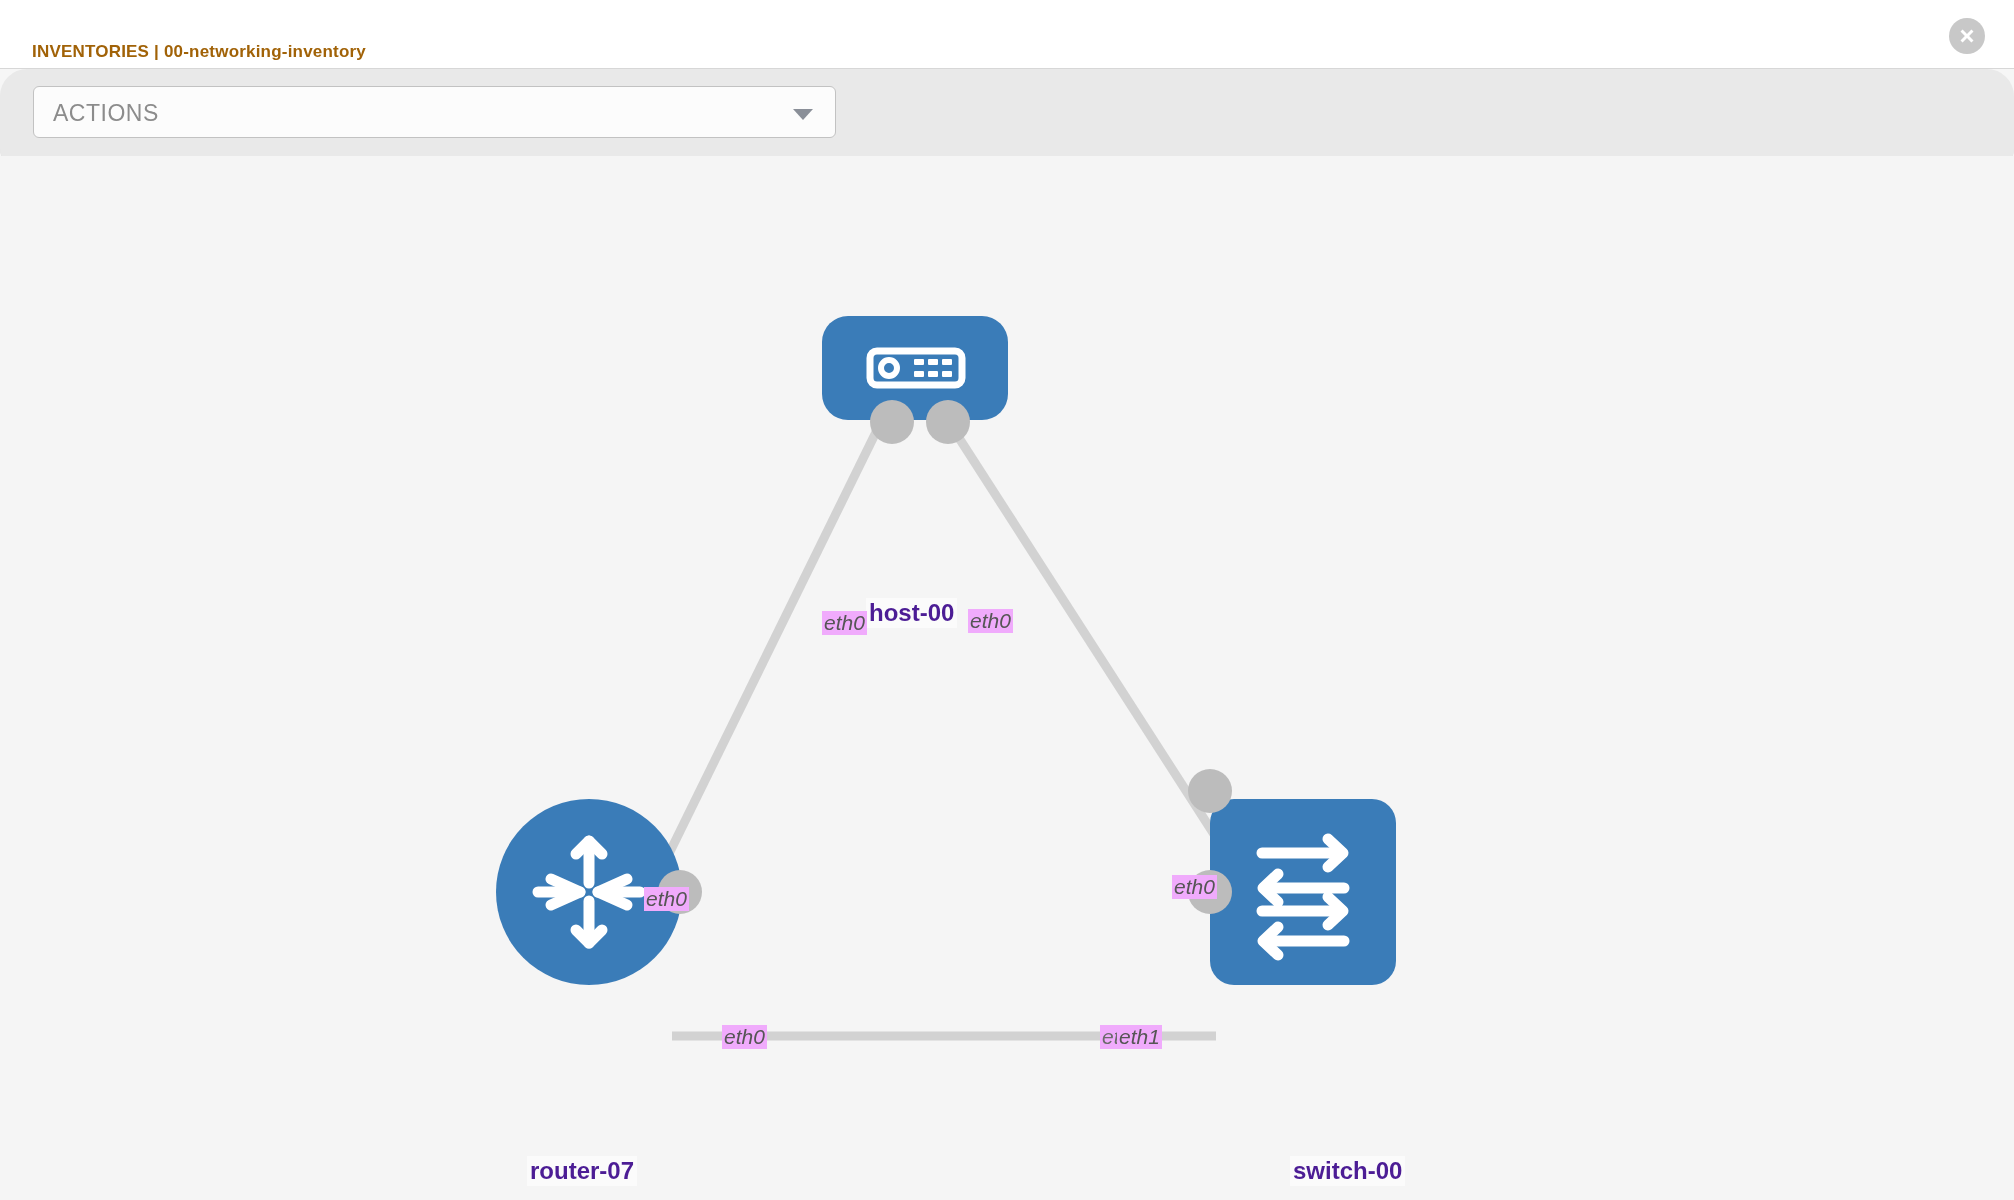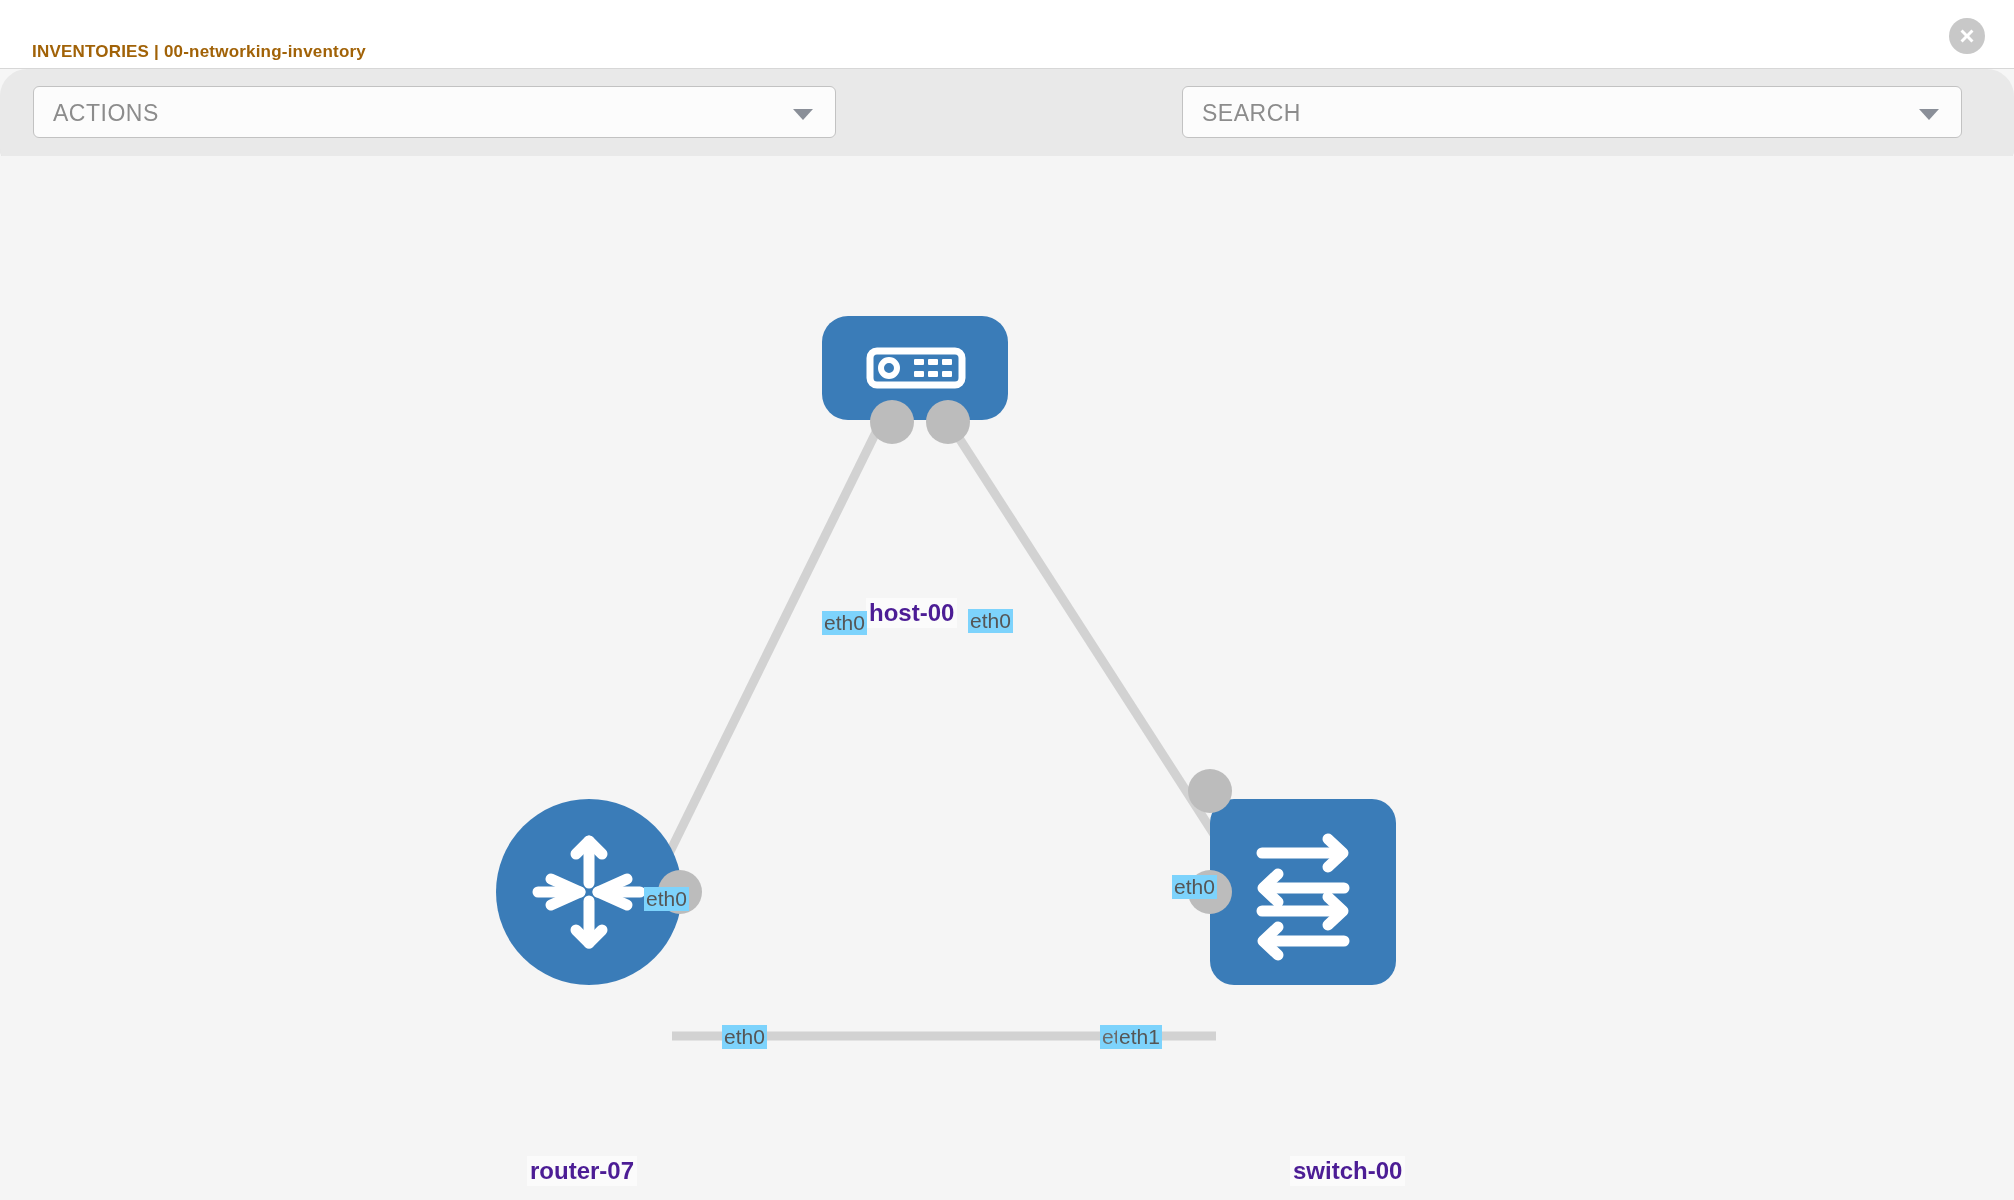--- a/index.html
+++ b/index.html
@@ -175,23 +175,24 @@
     font-weight: bold;
   }
   .label-host   { left: 866px; top: 442px; }
   .label-router { left: 527px; top: 1000px; }
   .label-switch { left: 1243px; top: 1000px; margin-left: 47px; }
 
   .edge-label {
     position: absolute;
     font-size: 21px;
     color: #555555;
-    background: #7dd3fc;
+    background: #f0abfc;
     white-space: nowrap;
     padding: 0 2px;
+    font-style: italic;
   }
   .el-host-left   { left: 822px;  top: 455px; }
   .el-host-right  { left: 968px;  top: 453px; }
   .el-router-up   { left: 644px;  top: 731px; }
   .el-switch-up   { left: 1172px; top: 719px; }
   .el-router-side { left: 722px;  top: 869px; }
   .el-switch-side-a { left: 1100px; top: 869px; color:#6b6b6b; }
   .el-switch-side-b { left: 1117px; top: 869px; text-align: right; }
 </style>
 </head>
@@ -228,24 +229,20 @@
       <svg width="46" height="44" viewBox="0 0 46 44" aria-hidden="true">
         <g fill="none" stroke="#8a8f98" stroke-width="5">
           <circle cx="16" cy="17" r="9"></circle>
           <path d="M23 22 L40 33" stroke-linecap="round"></path>
           <path d="M33 25 L38 29" stroke-linecap="round"></path>
           <path d="M28 31 L32 34" stroke-linecap="round"></path>
         </g>
       </svg>
     </div>
 
-    <div class="search-select" title="SEARCH">
-      <span class="search-label">SEARCH</span>
-      <span class="caret"></span>
-    </div>
   </div>
 
   <div class="canvas">
 
     <svg class="edges" viewBox="0 0 2014 1044">
 
       <line x1="880" y1="268" x2="660" y2="716" stroke="#d2d2d2" stroke-width="9"></line>
 
       <line x1="950" y1="268" x2="1228" y2="700" stroke="#d2d2d2" stroke-width="9"></line>
 

